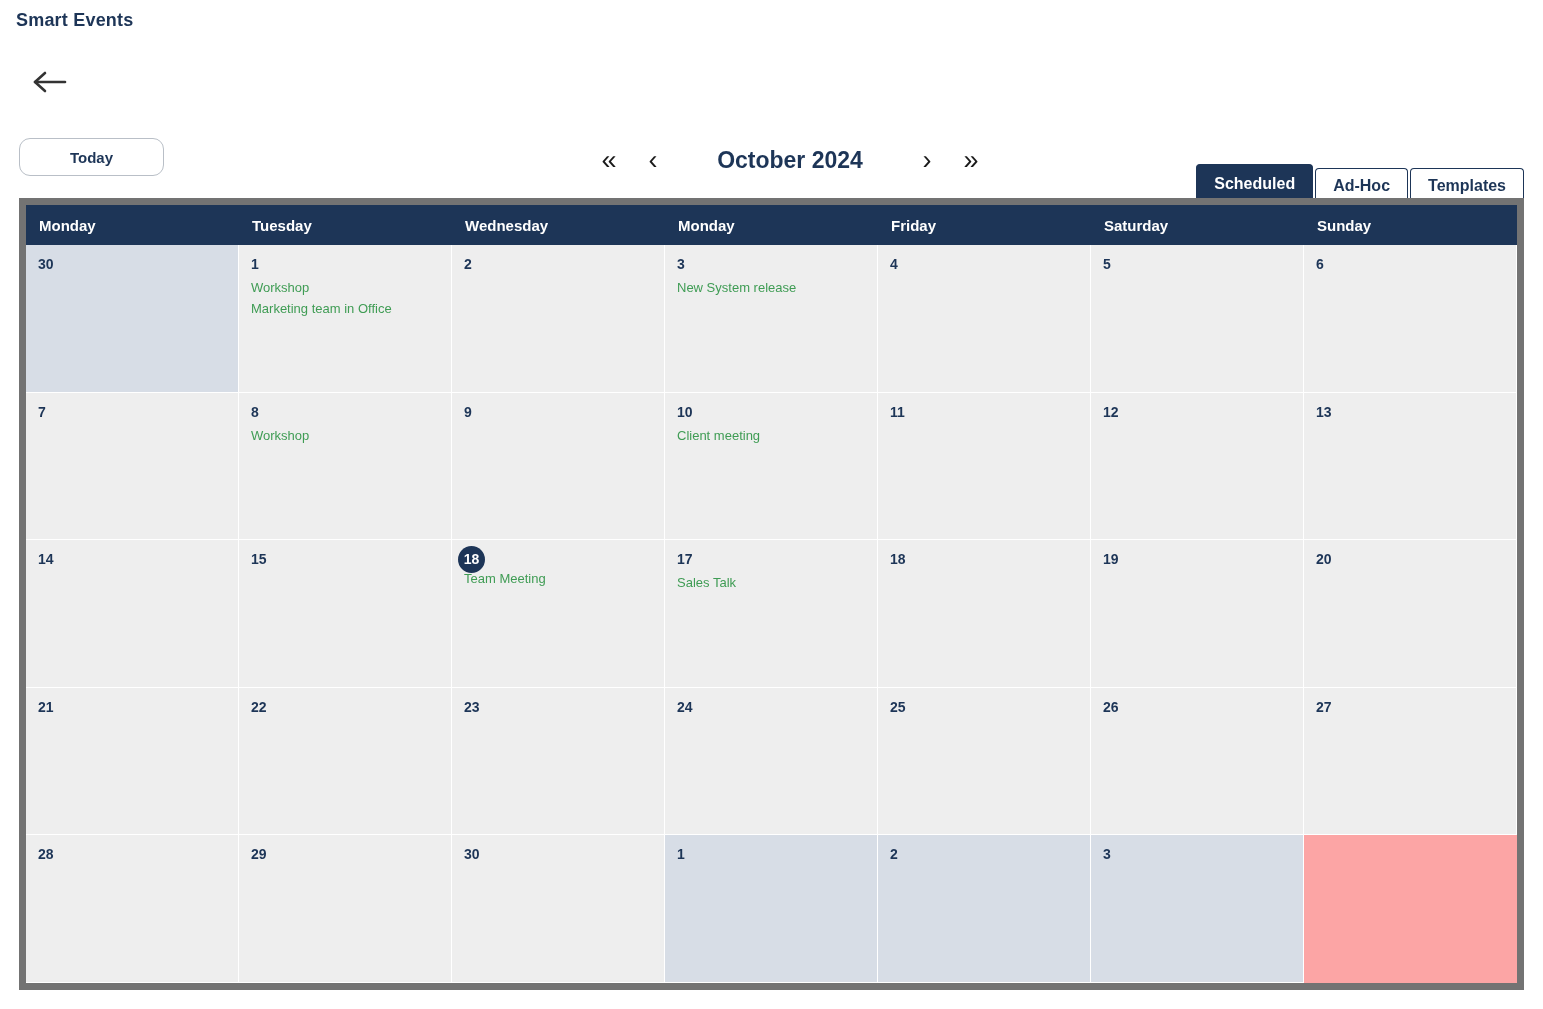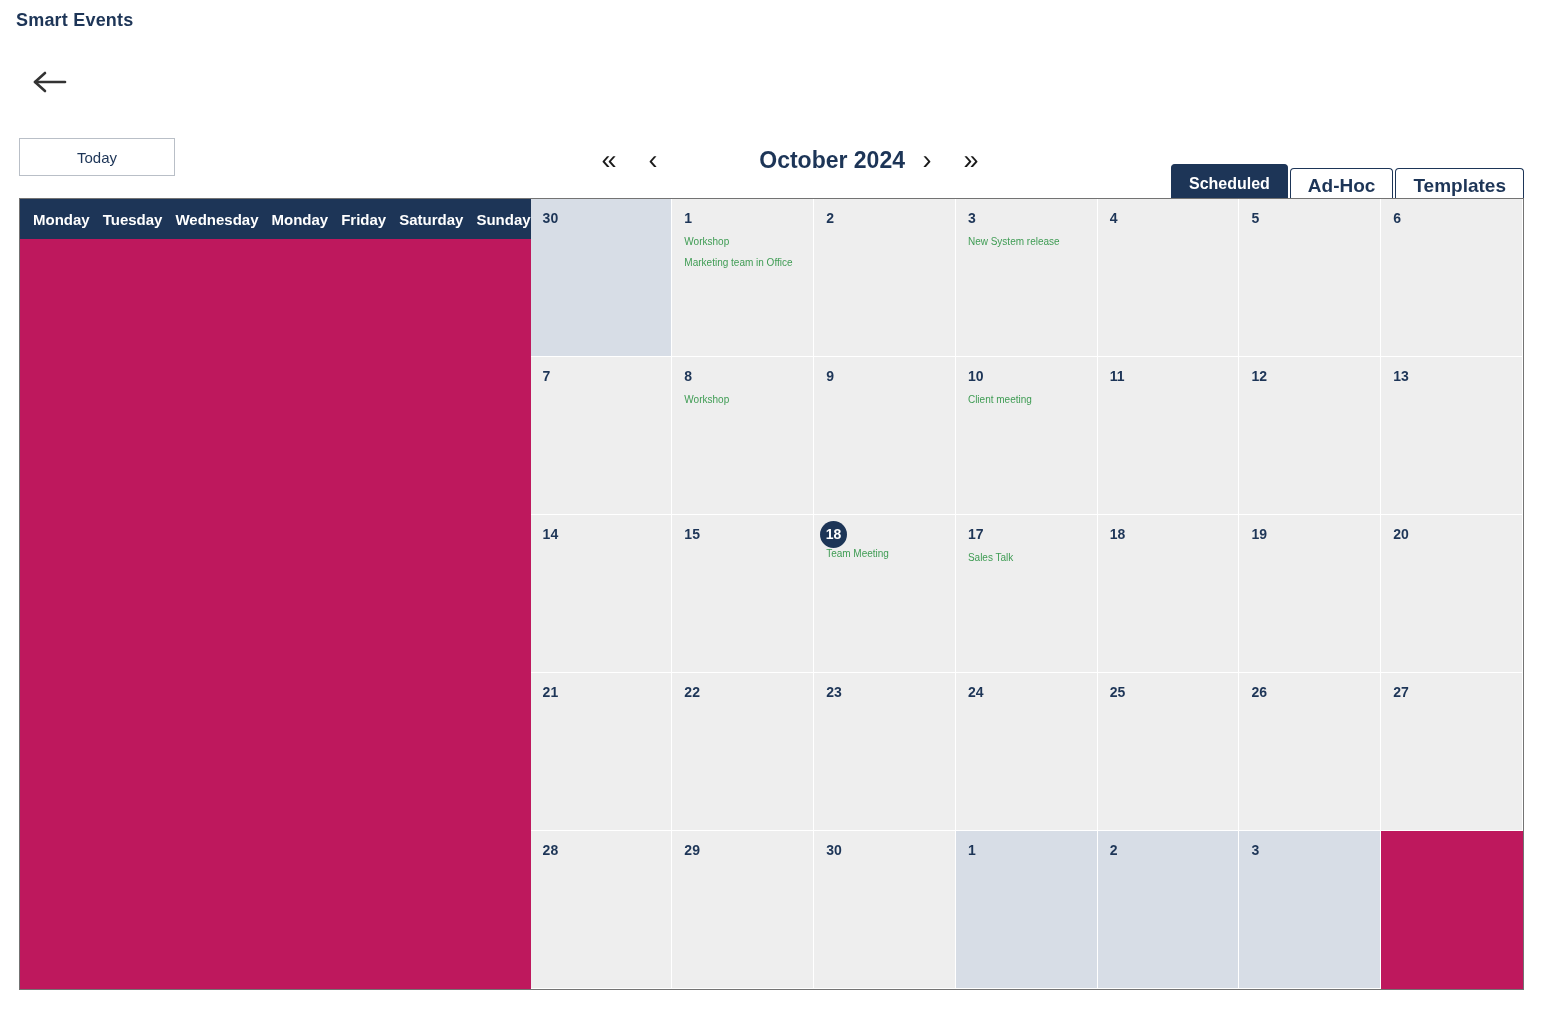--- a/index.html
+++ b/index.html
@@ -36,28 +36,28 @@
     display: flex;
     align-items: center;
     justify-content: center;
   }
   .back-arrow svg { display: block; }
 
   .today-btn {
     position: absolute;
     left: 19px;
     top: 138px;
-    width: 156px;
+    width: 145px;
     height: 38px;
     background: #ffffff;
     border: 1px solid #b9bfc7;
-    border-radius: 0;
+    border-radius: 11px;
     color: #1d3557;
     font-size: 15px;
-    font-weight: normal;
+    font-weight: bold;
     cursor: pointer;
     font-family: "Liberation Sans", sans-serif;
   }
 
   .nav-cluster {
     position: absolute;
     left: 560px;
     top: 138px;
     width: 460px;
     height: 44px;
@@ -75,41 +75,41 @@
     color: #1a1a1a;
     font-size: 27px;
     line-height: 1;
     cursor: pointer;
     background: transparent;
     border: none;
     font-family: "Liberation Sans", sans-serif;
   }
   .month-label {
     min-width: 230px;
-    text-align: right;
+    text-align: center;
     font-size: 23px;
     font-weight: bold;
     color: #1d3557;
   }
 
   .tabs {
     position: absolute;
     right: 19px;
     top: 164px;
     display: flex;
     align-items: flex-end;
     gap: 2px;
   }
   .tab {
     height: 34px;
     padding: 0 17px;
     display: flex;
     align-items: center;
     justify-content: center;
-    font-size: 19px;
+    font-size: 16px;
     font-weight: bold;
     color: #1d3557;
     background: #ffffff;
     border: 1px solid #1d3557;
     border-bottom: none;
     border-radius: 4px 4px 0 0;
     cursor: pointer;
     white-space: nowrap;
   }
   .tab.active {
@@ -118,24 +118,24 @@
     height: 38px;
     font-size: 16px;
   }
 
   .calendar {
     position: absolute;
     left: 19px;
     top: 198px;
     width: 1505px;
     height: 792px;
-    border: 1px solid #737373;
-    background: #be185d;
-    display: flex;
-    flex-direction: row;
+    border: 7px solid #737373;
+    background: #fca5a5;
+    display: flex;
+    flex-direction: column;
   }
   .cal-header {
     display: grid;
     grid-template-columns: repeat(7, 1fr);
     background: #1d3557;
     height: 40px;
     flex: 0 0 40px;
   }
   .cal-header div {
     color: #ffffff;
@@ -176,21 +176,21 @@
     line-height: 27px;
     text-align: center;
     margin: -5px 0 -5px -6px;
     font-size: 14px;
   }
   .events {
     margin-top: 4px;
   }
   .event {
     color: #3f9c54;
-    font-size: 10px;
+    font-size: 13px;
     line-height: 21px;
     cursor: pointer;
     word-wrap: break-word;
   }
   .cell.today-cell .events { margin-top: 0px; }
 </style>
 </head>
 <body>
 
 <div id="app">

